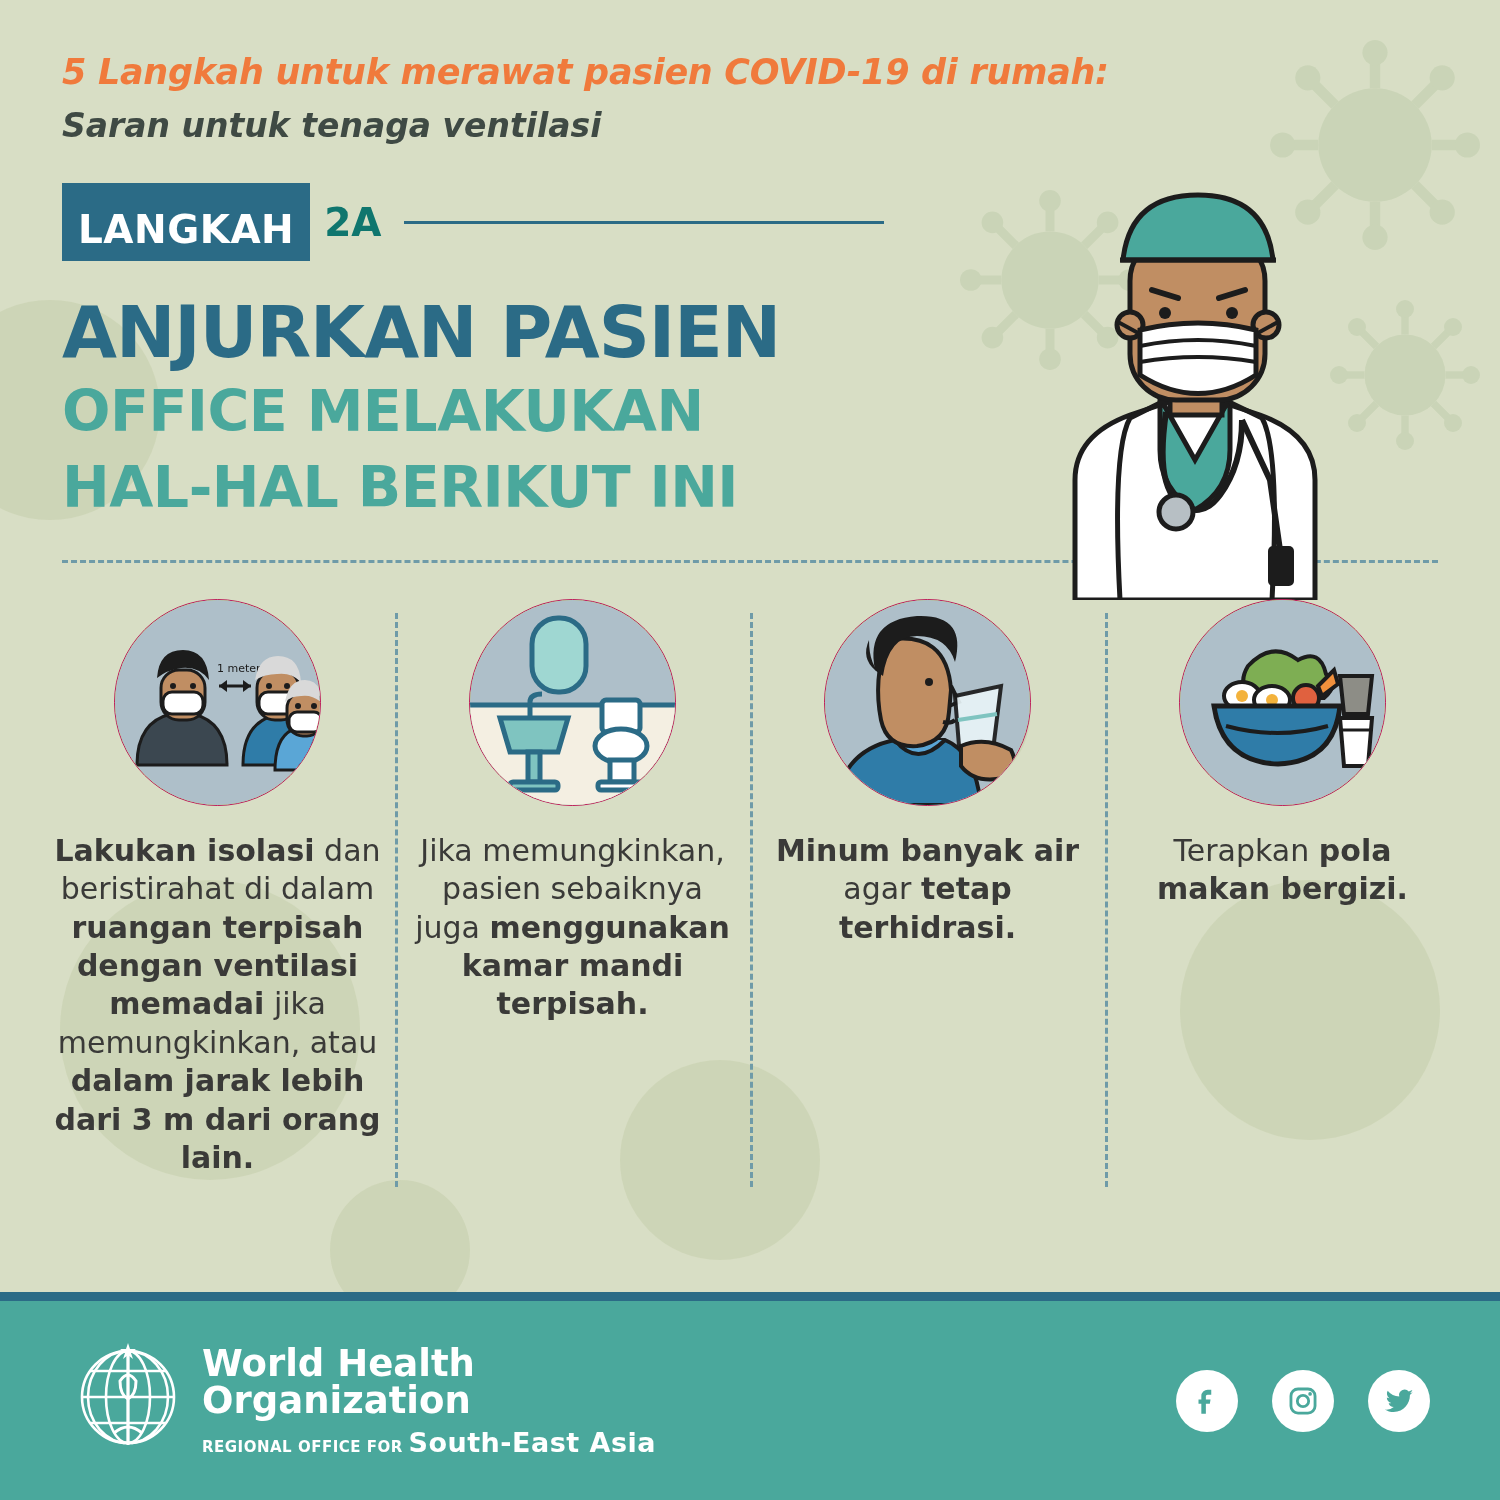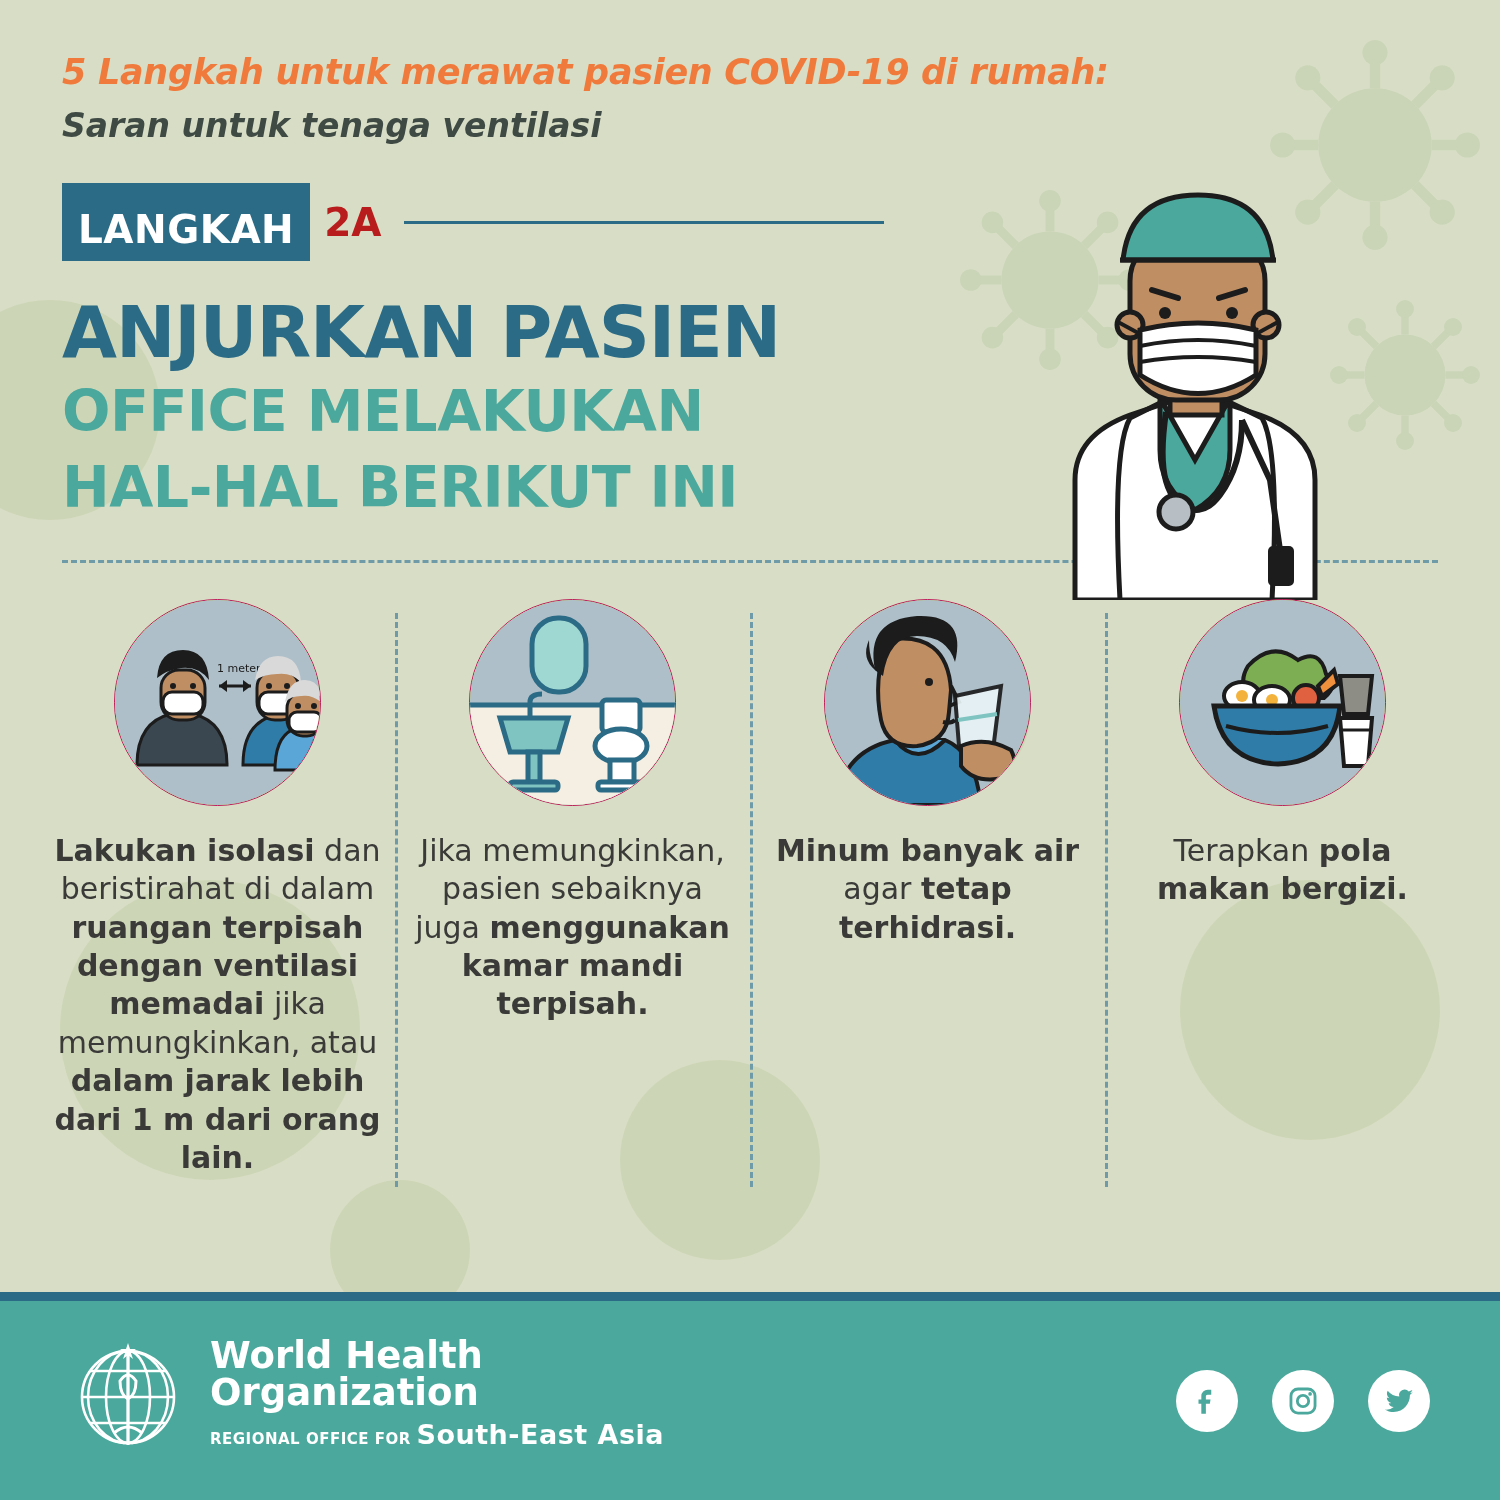--- a/index.html
+++ b/index.html
@@ -30,21 +30,21 @@
     color:#3f4a44;font-size:33px;font-weight:bold;font-style:italic;
     margin:14px 0 0 0;
   }
 
   .step-row{display:flex;align-items:center;margin:38px 0 0 0;}
   .step-badge{
     background:#2b6b86;color:#ffffff;font-size:39px;font-weight:bold;
     padding:24px 16px 9px 16px;letter-spacing:.5px;
   }
   .step-num{
-    color:#b91c1c;font-size:39px;font-weight:bold;margin-left:14px;
+    color:#0f766e;font-size:39px;font-weight:bold;margin-left:14px;
   }
   .step-rule{
     flex:0 0 auto;width:480px;height:3px;background:#2b6b86;margin-left:22px;
   }
 
   .h1{
     color:#2b6b86;font-size:71px;font-weight:bold;line-height:1.0;
     margin:36px 8px 0 0;letter-spacing:-1px;
   }
   .h2{
@@ -82,21 +82,21 @@
   }
   .card-txt b{font-weight:bold;}
 
   
   .footer{
     position:absolute;left:0;right:0;bottom:0;height:208px;
     background:#4aa89c;border-top:9px solid #2b6b86;
     display:flex;align-items:center;justify-content:space-between;
     padding:0 70px;box-sizing:border-box;z-index:10;
   }
-  .who{display:flex;align-items:flex-start;gap:24px;}
+  .who{display:flex;align-items:center;gap:16px;}
   .who-txt{color:#fff;line-height:1.02;}
   .who-l1{font-size:37px;font-weight:bold;}
   .who-l2{font-size:37px;font-weight:bold;}
   .who-l3{font-size:15px;font-weight:bold;letter-spacing:.5px;margin-top:9px;}
   .who-l3 span.big{font-size:27px;}
   .social{display:flex;gap:34px;align-items:center;}
   .sbtn{
     width:62px;height:62px;border-radius:50%;background:#fff;
     display:flex;align-items:center;justify-content:center;
   }
@@ -266,21 +266,21 @@
               <circle cx="172" cy="86" r="3" fill="#1c1c1c"></circle>
 
             <path d="M160 170 Q160 134 182 128 L196 128 Q205 134 205 170 Z" fill="#5aa6d6" stroke="#1c1c1c" stroke-width="3"></path>
             <rect x="172" y="92" width="36" height="44" rx="16" fill="#c08e63" stroke="#1c1c1c" stroke-width="3"></rect>
             <path d="M170 102 Q174 80 190 80 Q206 80 208 104 Q198 94 186 96 Q176 96 170 102" fill="#d9d9d9"></path>
             <rect x="174" y="112" width="33" height="20" rx="8" fill="#fff" stroke="#1c1c1c" stroke-width="3"></rect>
             <circle cx="183" cy="106" r="3" fill="#1c1c1c"></circle>
               <circle cx="199" cy="106" r="3" fill="#1c1c1c"></circle>
           </svg>
         </div>
-        <div class="card-txt"><b>Lakukan isolasi</b> dan beristirahat di dalam <b>ruangan terpisah dengan ventilasi memadai</b> jika memungkinkan, atau <b>dalam jarak lebih dari 1 m dari orang lain.</b></div>
+        <div class="card-txt"><b>Lakukan isolasi</b> dan beristirahat di dalam <b>ruangan terpisah dengan ventilasi memadai</b> jika memungkinkan, atau <b>dalam jarak lebih dari 3 m dari orang lain.</b></div>
       </div>
 
       <div class="card">
         <div class="circle">
           <svg viewBox="0 0 205 205" width="205" height="205">
             <rect x="0" y="0" width="205" height="205" fill="#aebfc9"></rect>
             <rect x="0" y="105" width="205" height="100" fill="#f4efe2"></rect>
             <path d="M0 105 L205 105" stroke="#2b6b86" stroke-width="5"></path>
 
             <rect x="62" y="18" width="54" height="74" rx="26" fill="#9fd7d2" stroke="#2b6b86" stroke-width="5"></rect>

